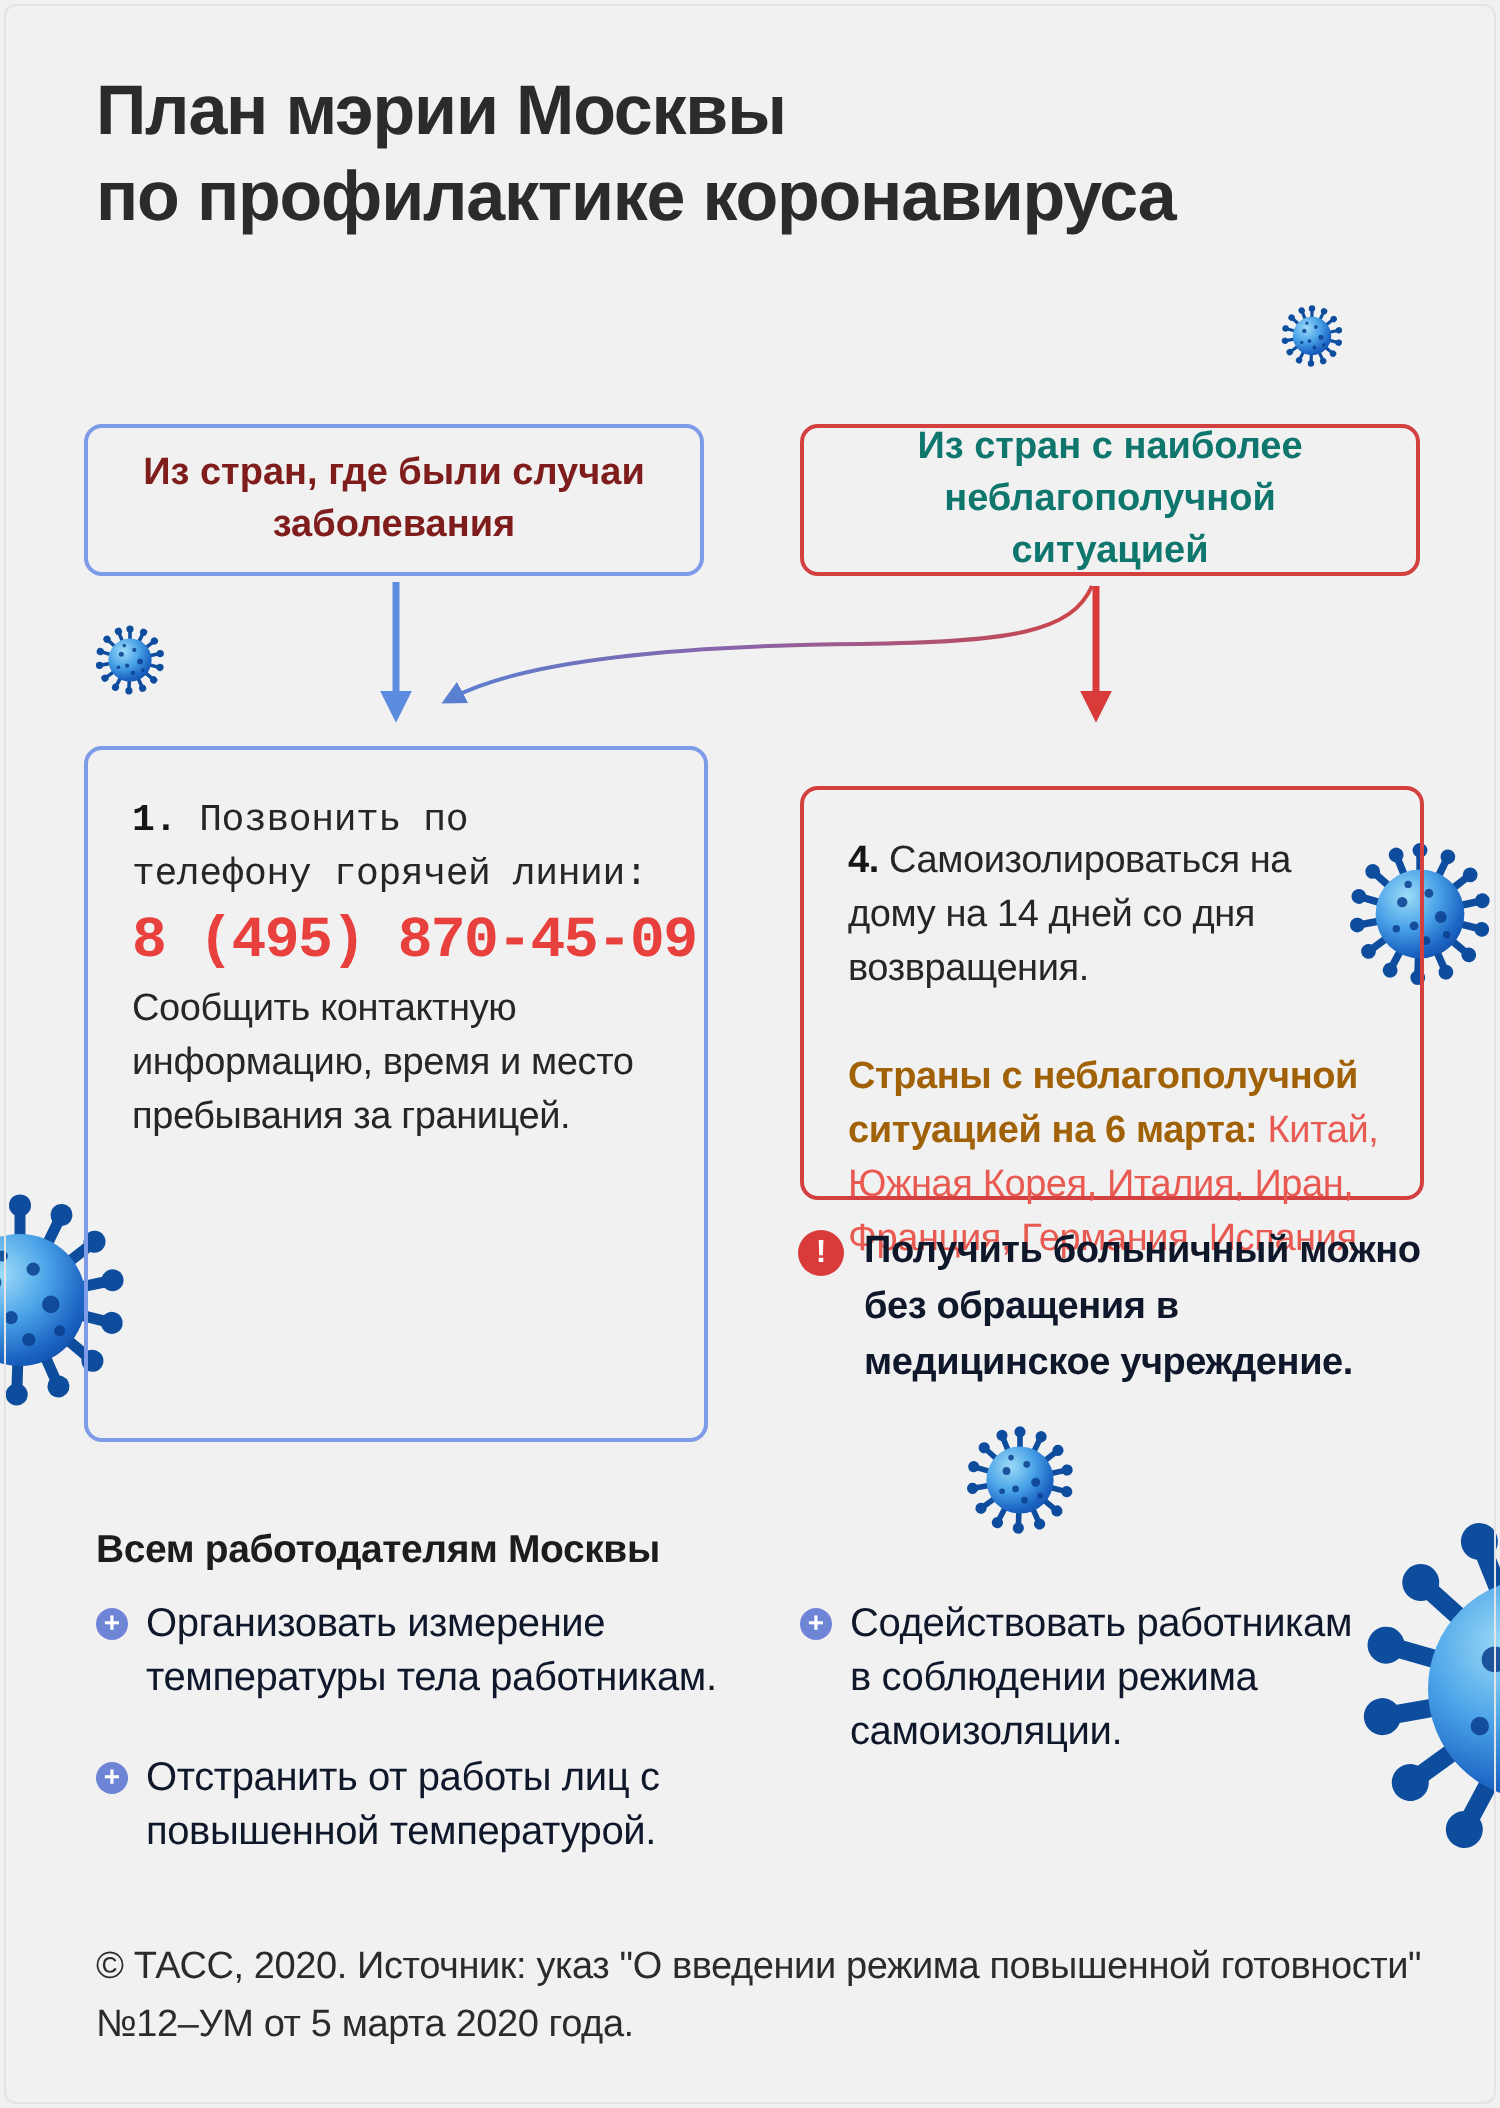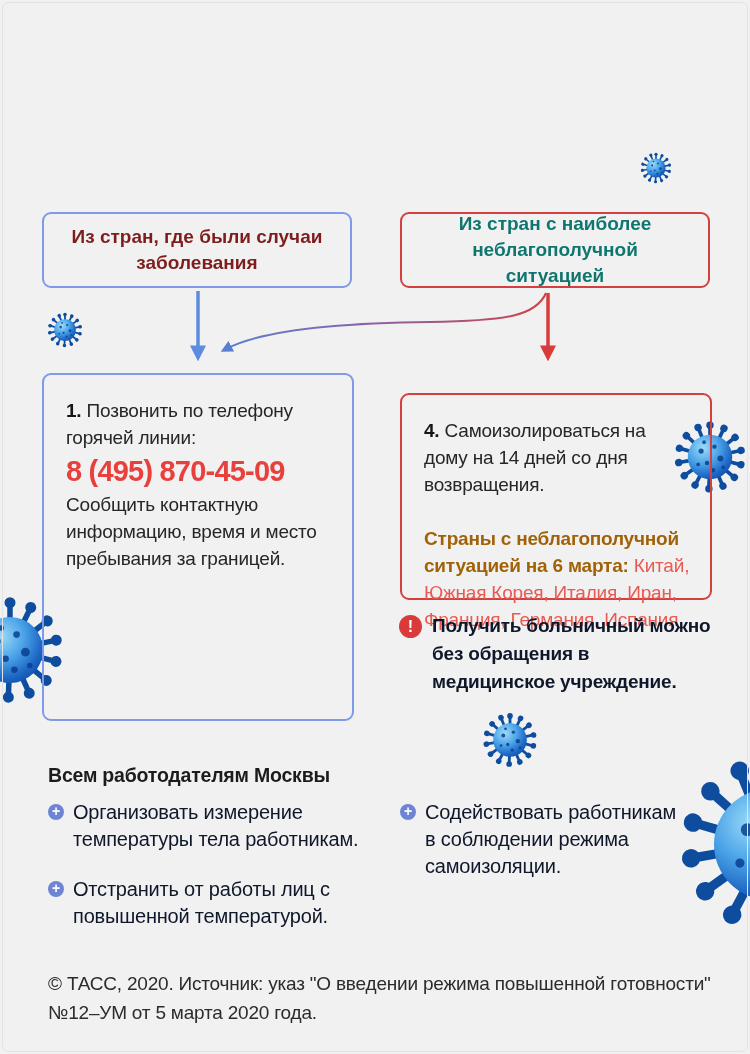--- a/index.html
+++ b/index.html
@@ -30,21 +30,21 @@
   .label-box.blue{left:42px;top:212px;border-color:#7d9be6;color:#7f1d1d;}
   .label-box.red{left:400px;top:212px;border-color:#d43f3f;color:#0f766e;}
   .card{
     width:266px;border-radius:9px;border:2.5px solid;
     padding:22px 20px 0 22px;box-sizing:content-box;
     font-size:19px;line-height:27px;color:#262626;letter-spacing:-0.2px;
   }
   .card.blue{left:42px;top:373px;height:322px;border-color:#7d9be6;}
   .card.red{left:400px;top:393px;height:181px;border-color:#d43f3f;}
   .card p{margin:0 0 27px 0;}
-  .card p.tight{margin:0;}
+  .card p.tight{margin:0;font-family:Liberation Mono, monospace;}
   .card b{color:#161616;}
   .phone{
     font-size:29px;font-weight:700;color:#e8403c;line-height:40px;
     letter-spacing:-0.8px;white-space:nowrap;margin:0;
   }
   .countries-para{color:#e85a52;}
   .countries-para b{color:#a16207;}
   .notice-icon{
     left:399px;top:615px;width:23px;height:23px;border-radius:50%;
     background:#d93a3a;color:#fff;font-size:16px;font-weight:700;
@@ -187,20 +187,24 @@
     <use href="#virus" x="-45" y="595" width="110" height="110"></use>
     <use href="#virus" x="677" y="752" width="185" height="185"></use>
 
     <line x1="198" y1="291" x2="198" y2="355" stroke="#5b8ce0" stroke-width="3.5" marker-end="url(#ab)"></line>
     <line x1="548" y1="293" x2="548" y2="355" stroke="#d93b3b" stroke-width="3.5" marker-end="url(#ar)"></line>
     <path d="M 546 293 C 536 316, 506 321, 430 322 C 330 323, 260 331, 226 349" fill="none" stroke="url(#curveGrad)" stroke-width="2" marker-end="url(#ac)"></path>
   </svg>
 
   <div class="content">
 
+    <div class="abs title">
+      <div>План мэрии Москвы</div>
+      <div>по профилактике коронавируса</div>
+    </div>
 
 
     <div class="abs label-box blue">
       <span>Из стран, где были случаи заболевания</span>
     </div>
     <div class="abs label-box red">
       <span>Из стран с наиболее неблагополучной ситуацией</span>
     </div>
 
     <div class="abs card blue">

